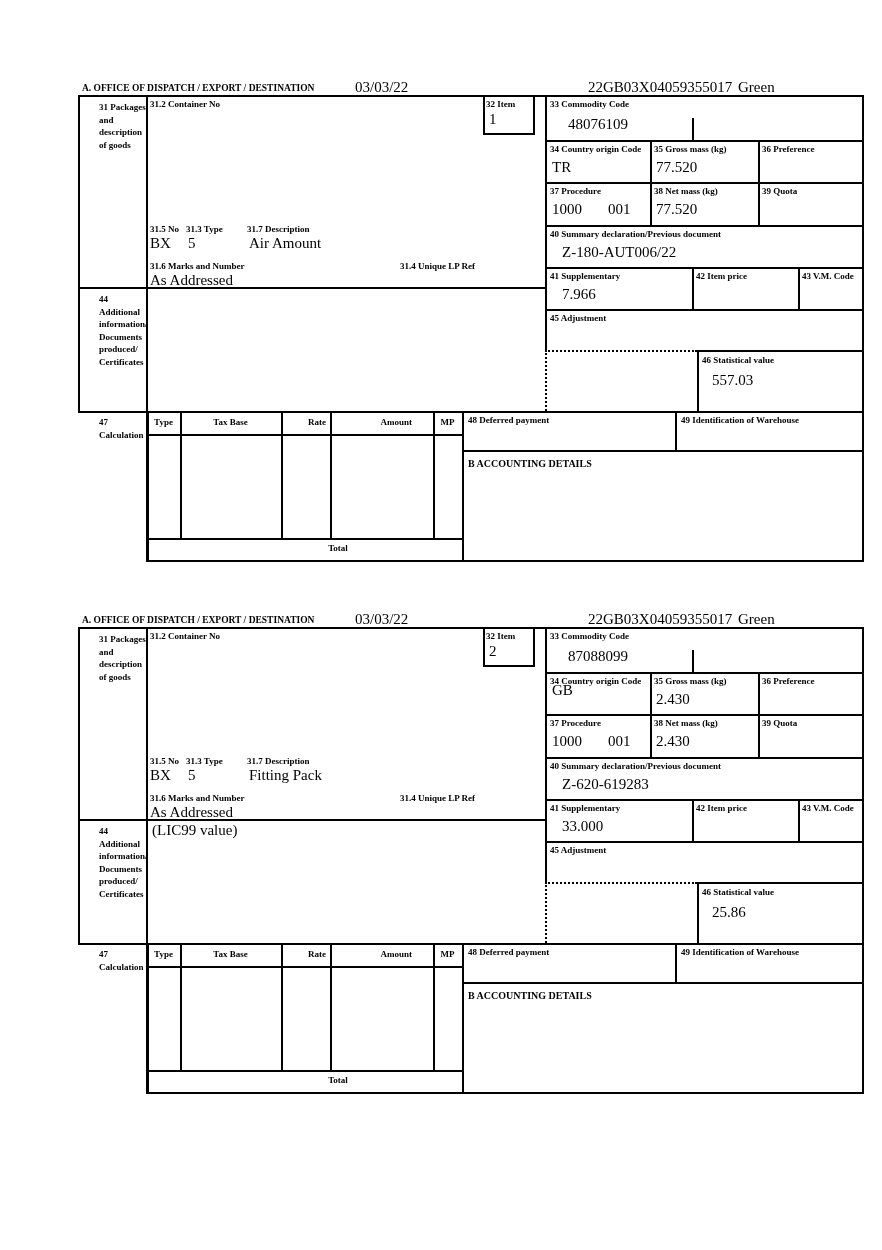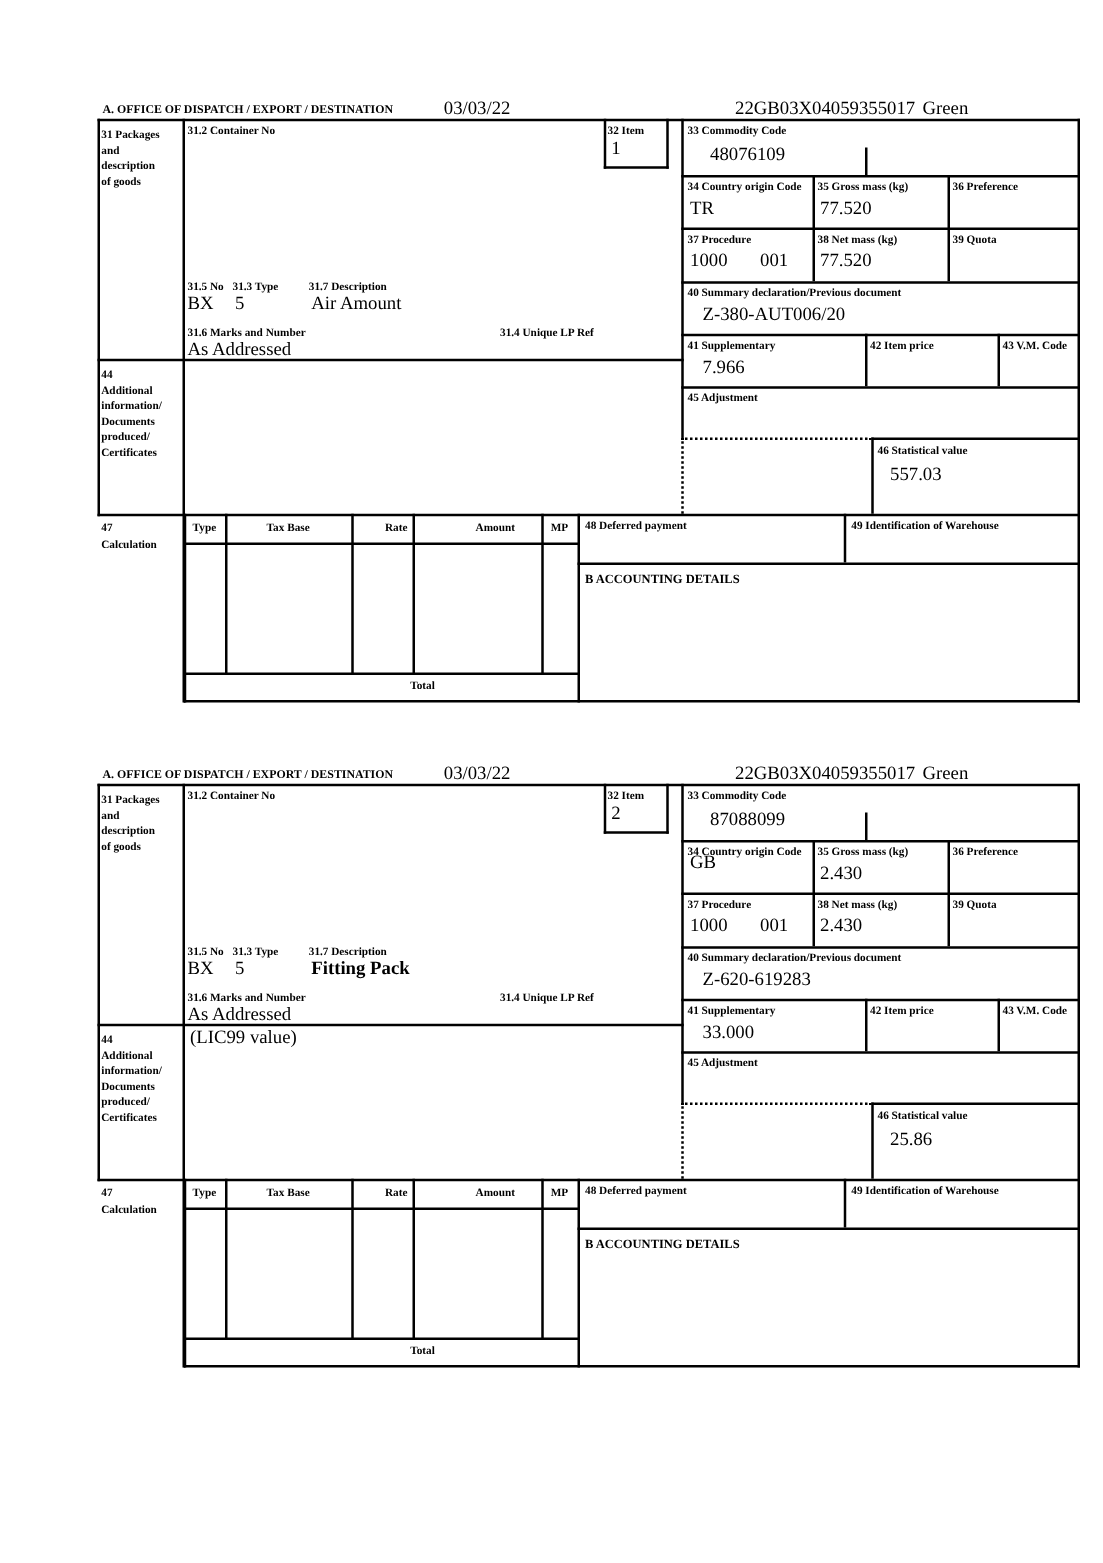--- a/index.html
+++ b/index.html
@@ -5,21 +5,21 @@
   html,body{margin:0;padding:0;background:#fff;}
   #page{position:relative;width:882px;height:1250px;background:#fff;overflow:hidden;
         font-family:"Liberation Serif","DejaVu Serif",serif;color:#000;}
   .section{position:absolute;left:78px;width:786px;height:486px;}
   .hl{position:absolute;height:2px;background:#000;}
   .vl{position:absolute;width:2px;background:#000;}
   .hd{position:absolute;height:0;border-top:2px dotted #000;}
   .vd{position:absolute;width:0;border-left:2px dotted #000;}
   .lbl{position:absolute;font-weight:bold;font-size:9px;line-height:11px;white-space:nowrap;}
   .cap{position:absolute;font-weight:bold;font-size:9px;line-height:12.5px;}
-  .cap span{display:block;}
+  .cap span{display:block;margin-left:18px;}
   .val{position:absolute;font-size:15px;line-height:16px;white-space:nowrap;}
   .hdr{position:absolute;font-weight:bold;font-size:9.5px;white-space:nowrap;}
   .big{position:absolute;font-size:15px;white-space:nowrap;}
   .th{position:absolute;font-weight:bold;font-size:9px;top:339px;}
   .acct{position:absolute;font-weight:bold;font-size:10px;white-space:nowrap;}
 </style>
 </head>
 <body>
 
 <div id="page">
@@ -112,21 +112,21 @@
     <div class="lbl" style="left:576px;top:66px;">35 Gross mass (kg)</div>
     <div class="val" style="left:578px;top:81px;">77.520</div>
     <div class="lbl" style="left:684px;top:66px;">36 Preference</div>
     <div class="lbl" style="left:472px;top:108px;">37 Procedure</div>
     <div class="val" style="left:474px;top:123px;">1000</div>
     <div class="val" style="left:530px;top:123px;">001</div>
     <div class="lbl" style="left:576px;top:108px;">38 Net mass (kg)</div>
     <div class="val" style="left:578px;top:123px;">77.520</div>
     <div class="lbl" style="left:684px;top:108px;">39 Quota</div>
     <div class="lbl" style="left:472px;top:151px;">40 Summary declaration/Previous document</div>
-    <div class="val" style="left:484px;top:166px;">Z-380-AUT006/20</div>
+    <div class="val" style="left:484px;top:166px;">Z-180-AUT006/22</div>
     <div class="lbl" style="left:472px;top:193px;">41 Supplementary</div>
     <div class="val" style="left:484px;top:208px;">7.966</div>
     <div class="lbl" style="left:618px;top:193px;">42 Item price</div>
     <div class="lbl" style="left:724px;top:193px;">43 V.M. Code</div>
     <div class="lbl" style="left:472px;top:235px;">45 Adjustment</div>
     <div class="lbl" style="left:624px;top:277px;">46 Statistical value</div>
     <div class="val" style="left:634px;top:294px;">557.03</div>
 
     <div class="th" style="left:69px;width:33px;text-align:center;">Type</div>
     <div class="th" style="left:102px;width:101px;text-align:center;">Tax Base</div>
@@ -202,21 +202,21 @@
     </div>
 
     <div class="lbl" style="left:72px;top:21px;">31.2 Container No</div>
     <div class="lbl" style="left:408px;top:21px;">32 Item</div>
     <div class="val" style="left:411px;top:33px;">2</div>
     <div class="lbl" style="left:72px;top:146px;">31.5 No</div>
     <div class="lbl" style="left:108px;top:146px;">31.3 Type</div>
     <div class="lbl" style="left:169px;top:146px;">31.7 Description</div>
     <div class="val" style="left:72px;top:157px;">BX</div>
     <div class="val" style="left:110px;top:157px;">5</div>
-    <div class="val" style="left:171px;top:157px;font-weight:bold;">Fitting Pack</div>
+    <div class="val" style="left:171px;top:157px;">Fitting Pack</div>
     <div class="lbl" style="left:72px;top:183px;">31.6 Marks and Number</div>
     <div class="lbl" style="left:322px;top:183px;">31.4 Unique LP Ref</div>
     <div class="val" style="left:72px;top:194px;">As Addressed</div>
     <div class="val" style="left:74px;top:212px;">(LIC99 value)</div>
 
     <div class="lbl" style="left:472px;top:21px;">33 Commodity Code</div>
     <div class="val" style="left:490px;top:38px;">87088099</div>
     <div class="lbl" style="left:472px;top:66px;">34 Country origin Code</div>
     <div class="val" style="left:474px;top:72px;">GB</div>
     <div class="lbl" style="left:576px;top:66px;">35 Gross mass (kg)</div>

